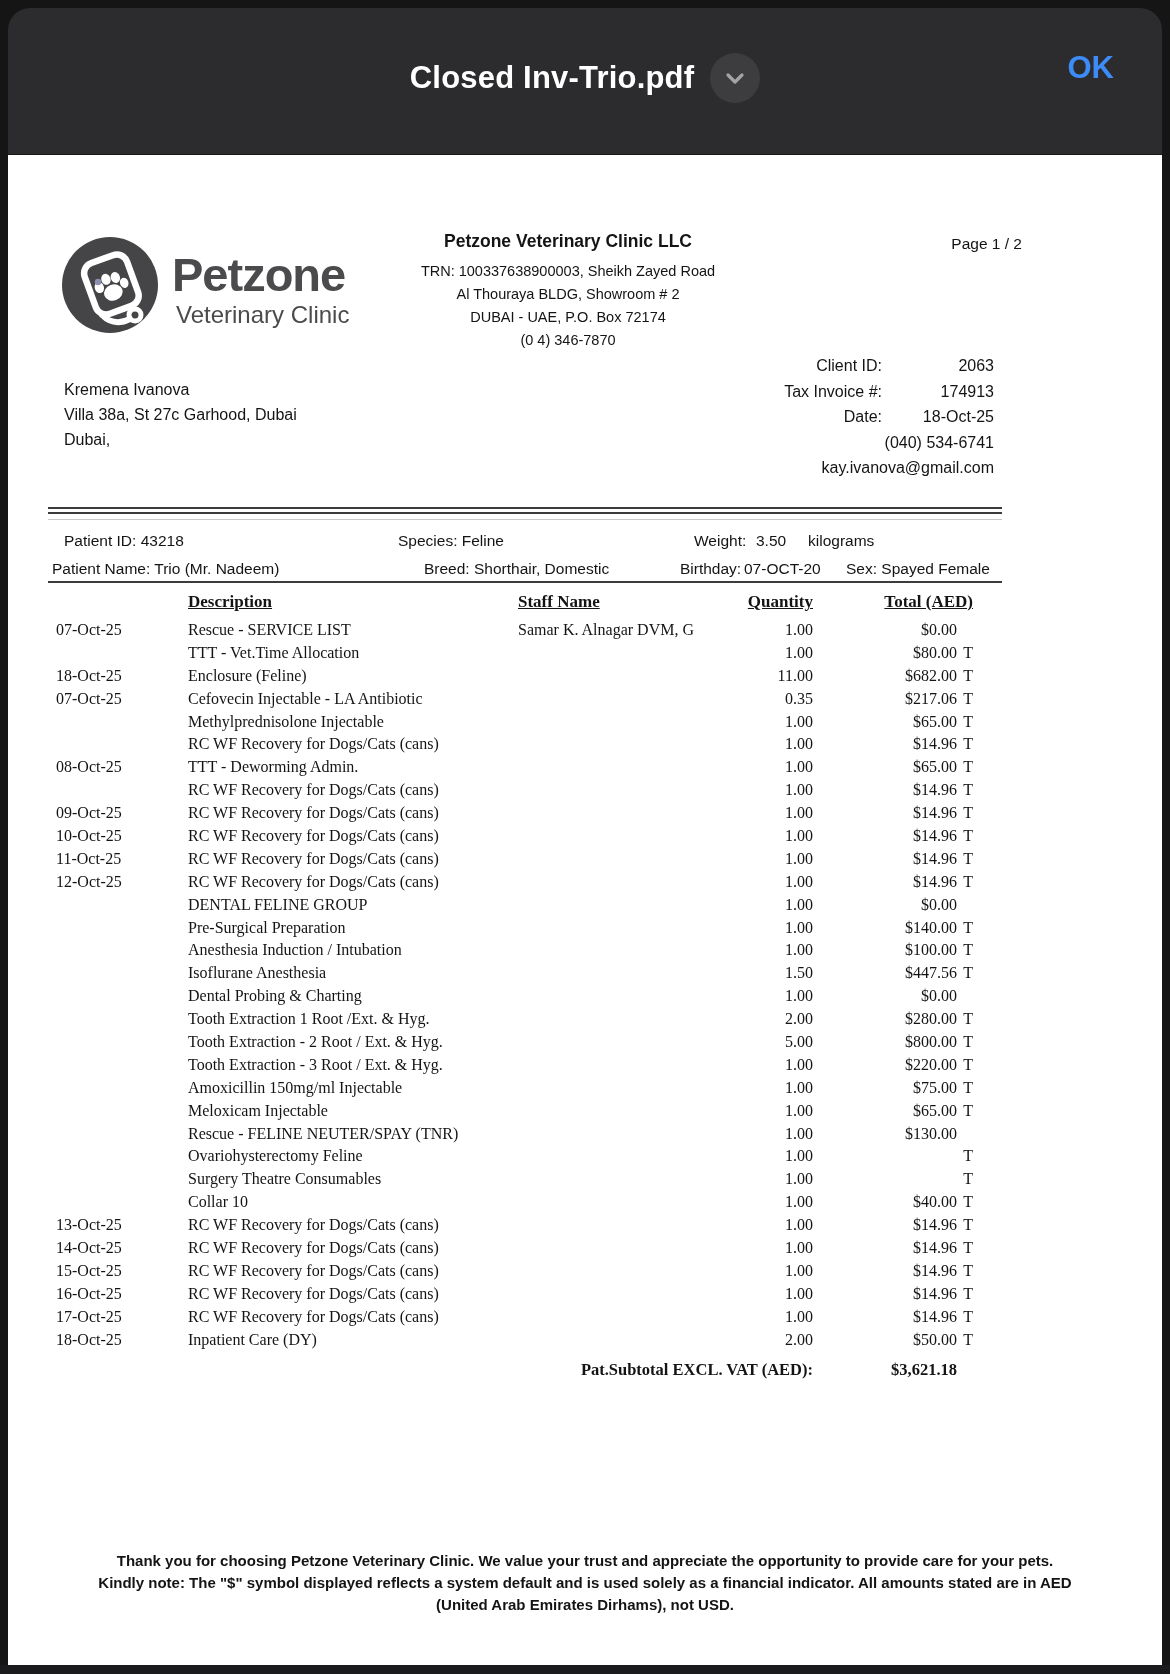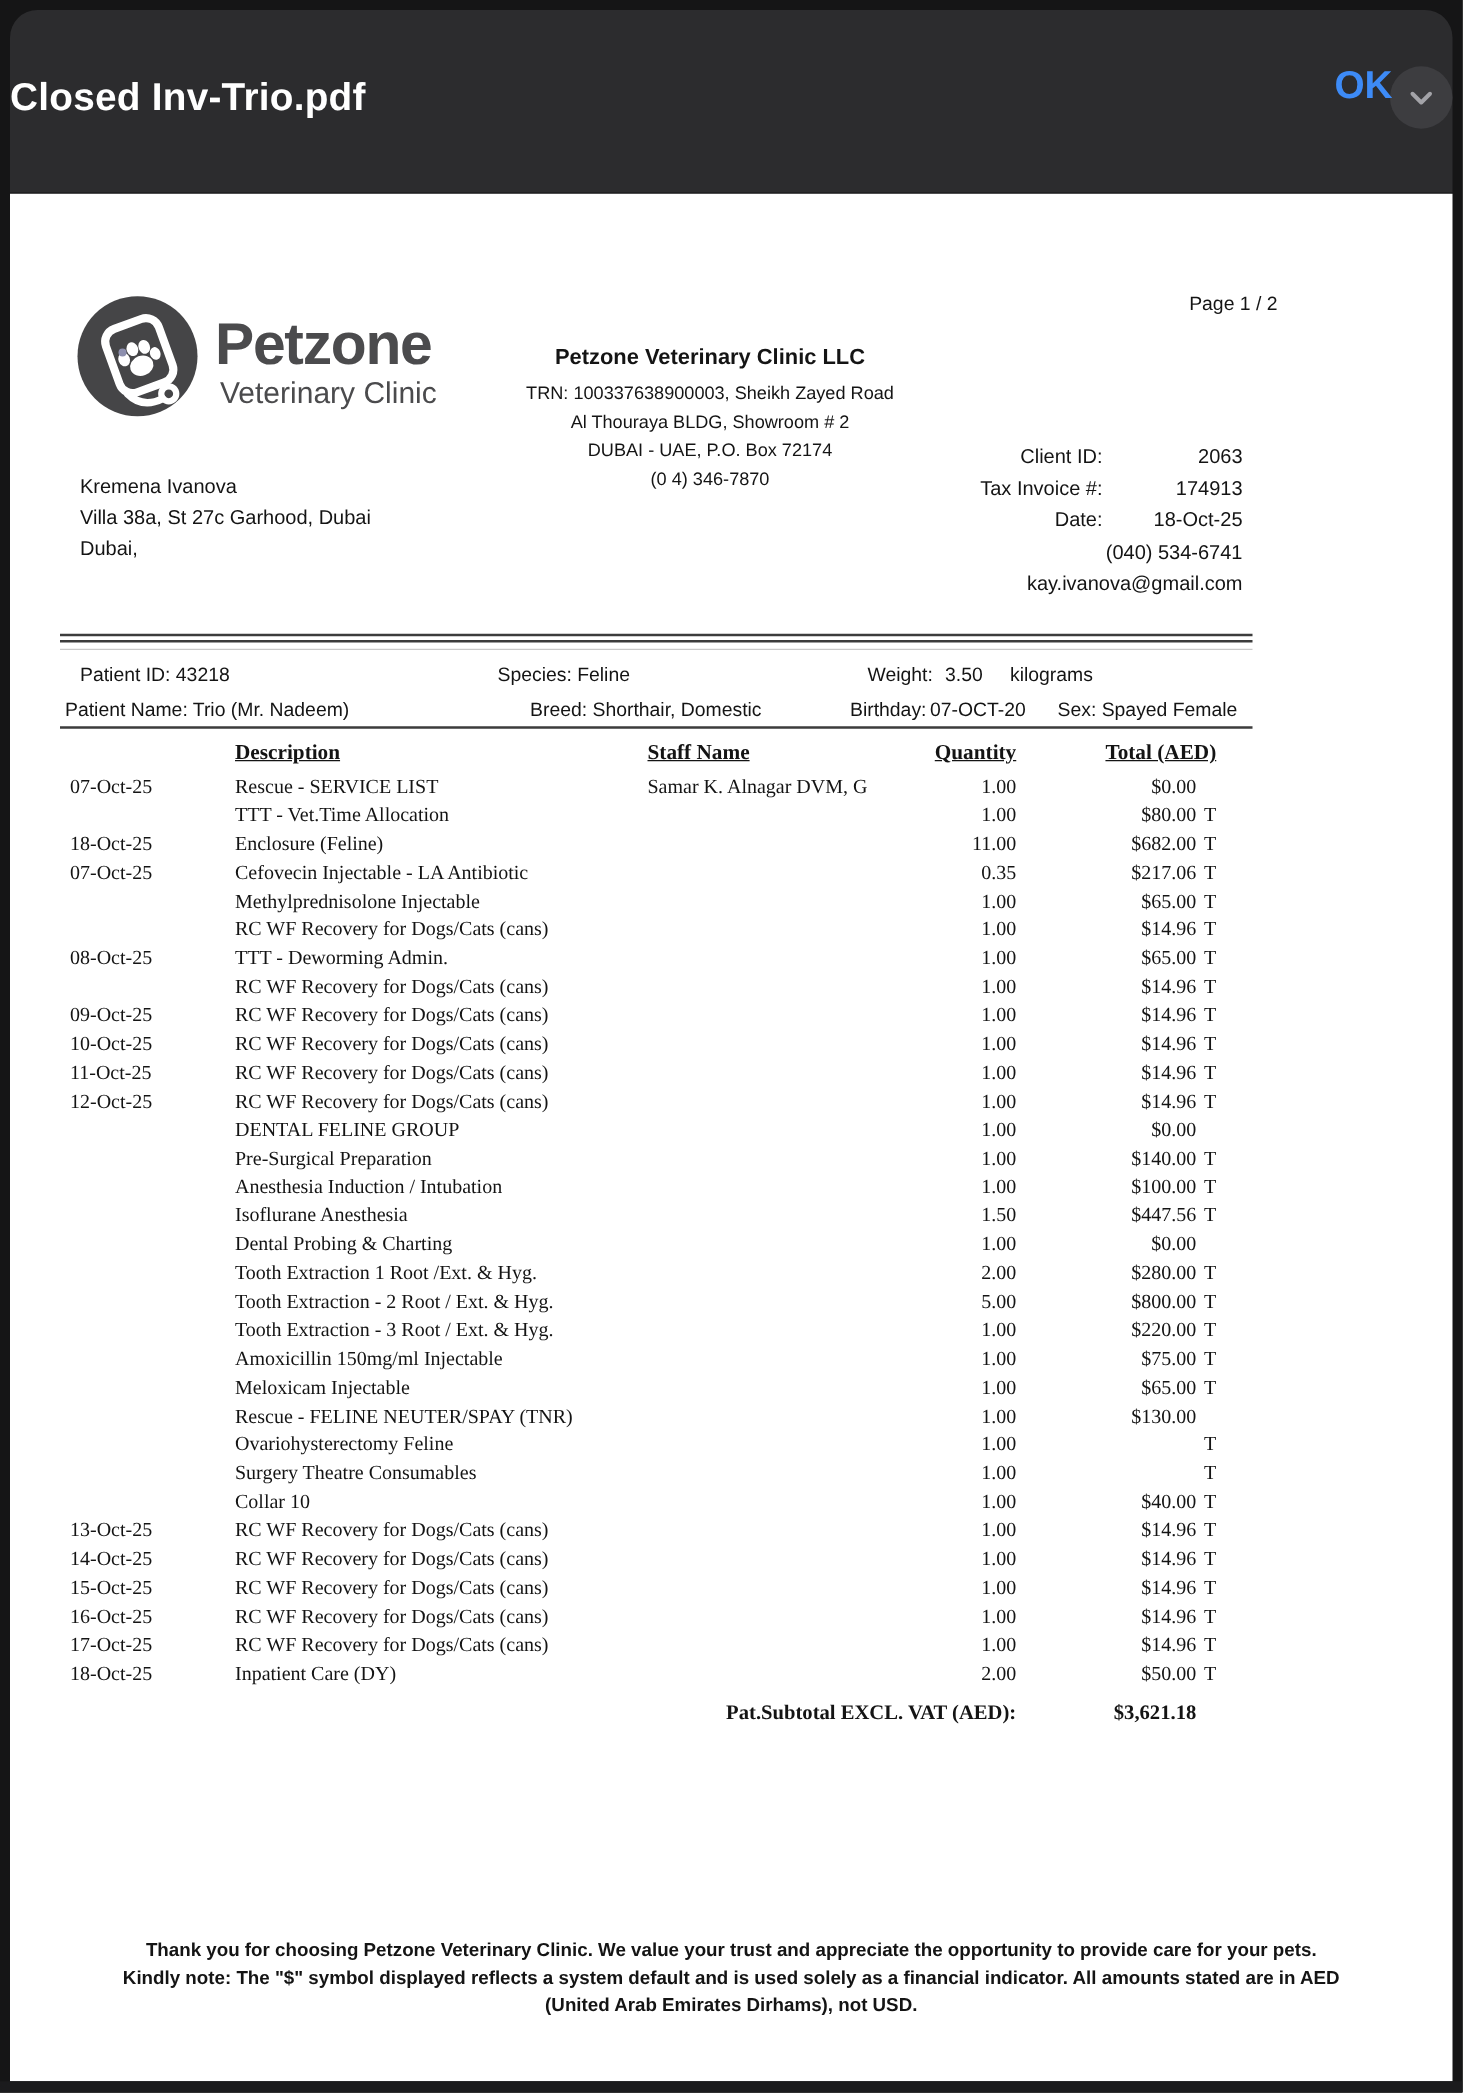--- a/index.html
+++ b/index.html
@@ -4,41 +4,41 @@
 <style>
   * { margin:0; padding:0; box-sizing:border-box; }
   html,body { background:#000; }
   body { font-family:"Liberation Sans","DejaVu Sans",sans-serif; }
   .screen { position:relative; width:1170px; height:1674px; background:#151516; overflow:hidden; margin:0 auto; }
 
   
   .titlebar { position:absolute; left:8px; right:8px; top:8px; height:146px;
     background:#2c2c2e; border-radius:22px 22px 0 0; }
   .titlebar-inner { position:absolute; left:0; right:0; top:38px; height:64px;
-    display:flex; align-items:center; justify-content:space-between; }
+    display:flex; align-items:center; justify-content:center; }
   .doc-title { color:#fff; font-size:31px; font-weight:bold; letter-spacing:.2px; }
   .chevron-btn { width:50px; height:50px; border-radius:50%; background:#3d3d40;
     margin-left:16px; display:flex; align-items:center; justify-content:center; cursor:pointer; }
   .chevron-btn svg { display:block; }
   .ok-btn { position:absolute; right:48px; top:42px; background:none; border:none;
     font-size:31px; font-weight:bold; font-family:inherit; cursor:pointer; }
 
   
   .page { position:absolute; left:8px; right:8px; top:155px; height:1510px;
     background:#fff; color:#141414; }
 
   
   .logo-wrap { position:absolute; left:52px; top:80px; width:320px; height:110px; }
   .logo-mark { position:absolute; left:0; top:0; width:100px; height:100px; }
   .logo-word { position:absolute; left:112px; top:12px; color:#4b4b4d; font-size:47px;
     font-weight:bold; letter-spacing:-1px; }
   .logo-sub { position:absolute; left:116px; top:66px; color:#4b4b4d; font-size:24px; }
 
   .clinic-block { position:absolute; left:330px; top:76px; width:460px; text-align:center; }
-  .clinic-name { font-size:17.5px; font-weight:bold; margin-bottom:8px;margin-top:44px; }
+  .clinic-name { font-size:17.5px; font-weight:bold; margin-bottom:8px; }
   .clinic-line { font-size:14.5px; line-height:23px; }
   .page-indicator { position:absolute; right:140px; top:80px; font-size:15.5px; }
 
   
   .client-left { position:absolute; left:56px; top:222px; font-size:16px; line-height:25px; }
   .client-right { position:absolute; right:168px; top:198px; width:420px; font-size:16px; }
   .cr-row { display:flex; justify-content:flex-end; line-height:25.5px; }
   .cr-label { text-align:right; }
   .cr-value { width:112px; text-align:right; }
   .cr-solo { text-align:right; line-height:25.5px; }

